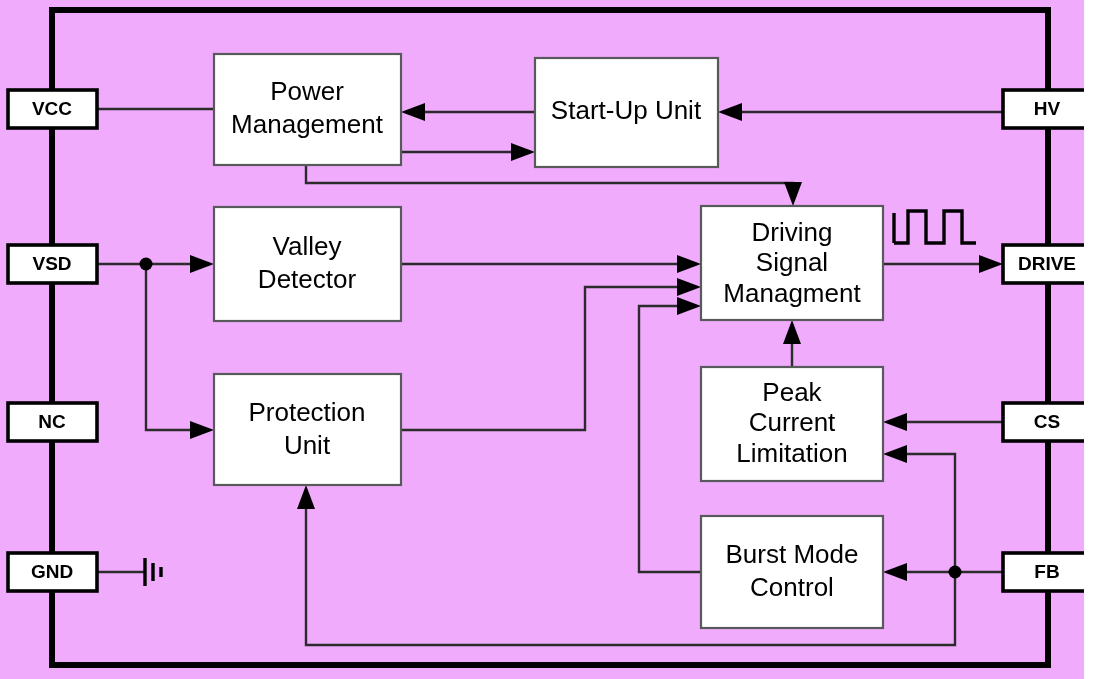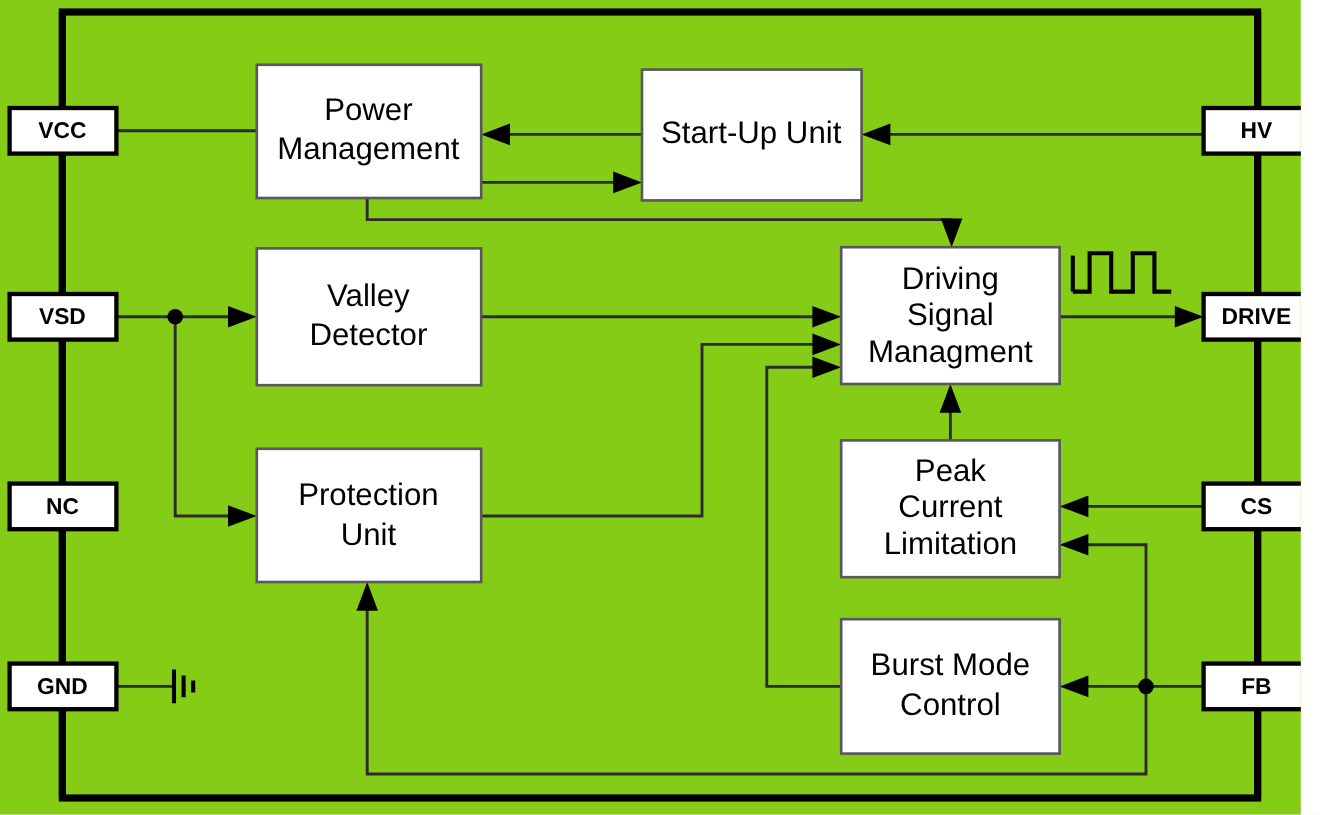--- a/index.html
+++ b/index.html
@@ -4,21 +4,21 @@
 <style>
   html, body {
     margin: 0;
     padding: 0;
     background: #ffffff;
   }
   #stage {
     position: relative;
     width: 1084px;
     height: 679px;
-    background: #84cc16;
+    background: #f0abfc;
     font-family: "Liberation Sans", sans-serif;
     overflow: hidden;
   }
   #diagram-svg {
     position: absolute;
     left: 0;
     top: 0;
     width: 1100px;
     height: 679px;
     display: block;

